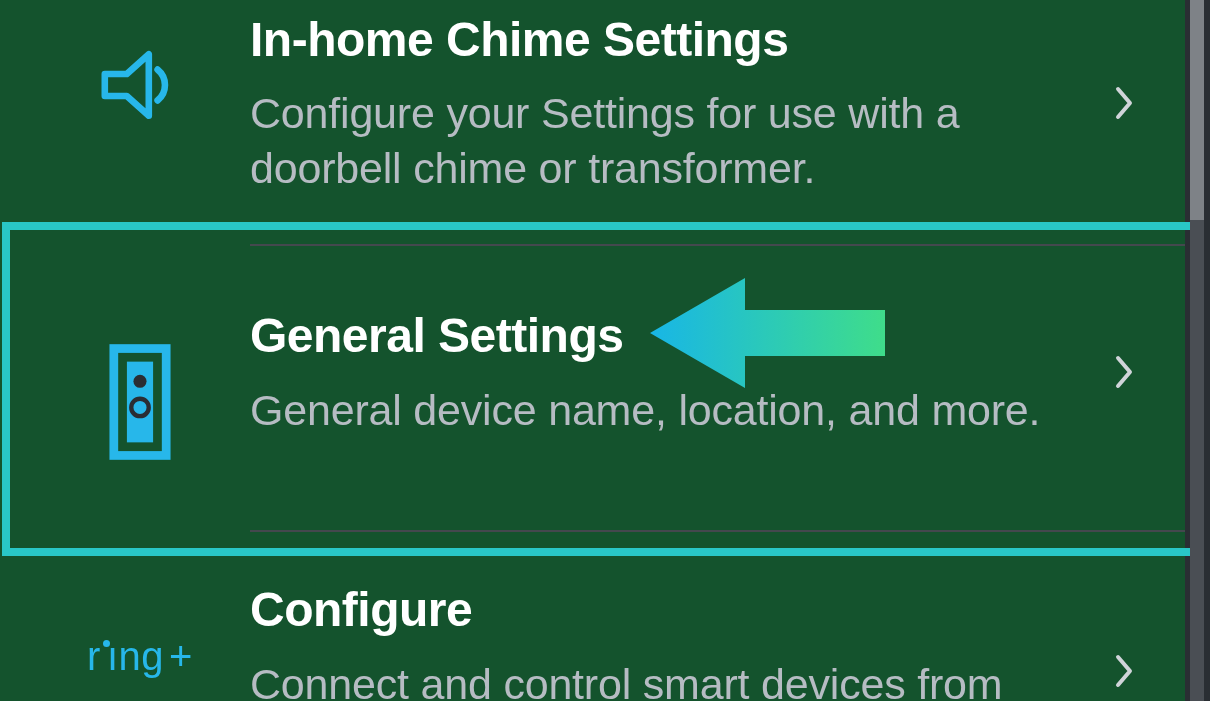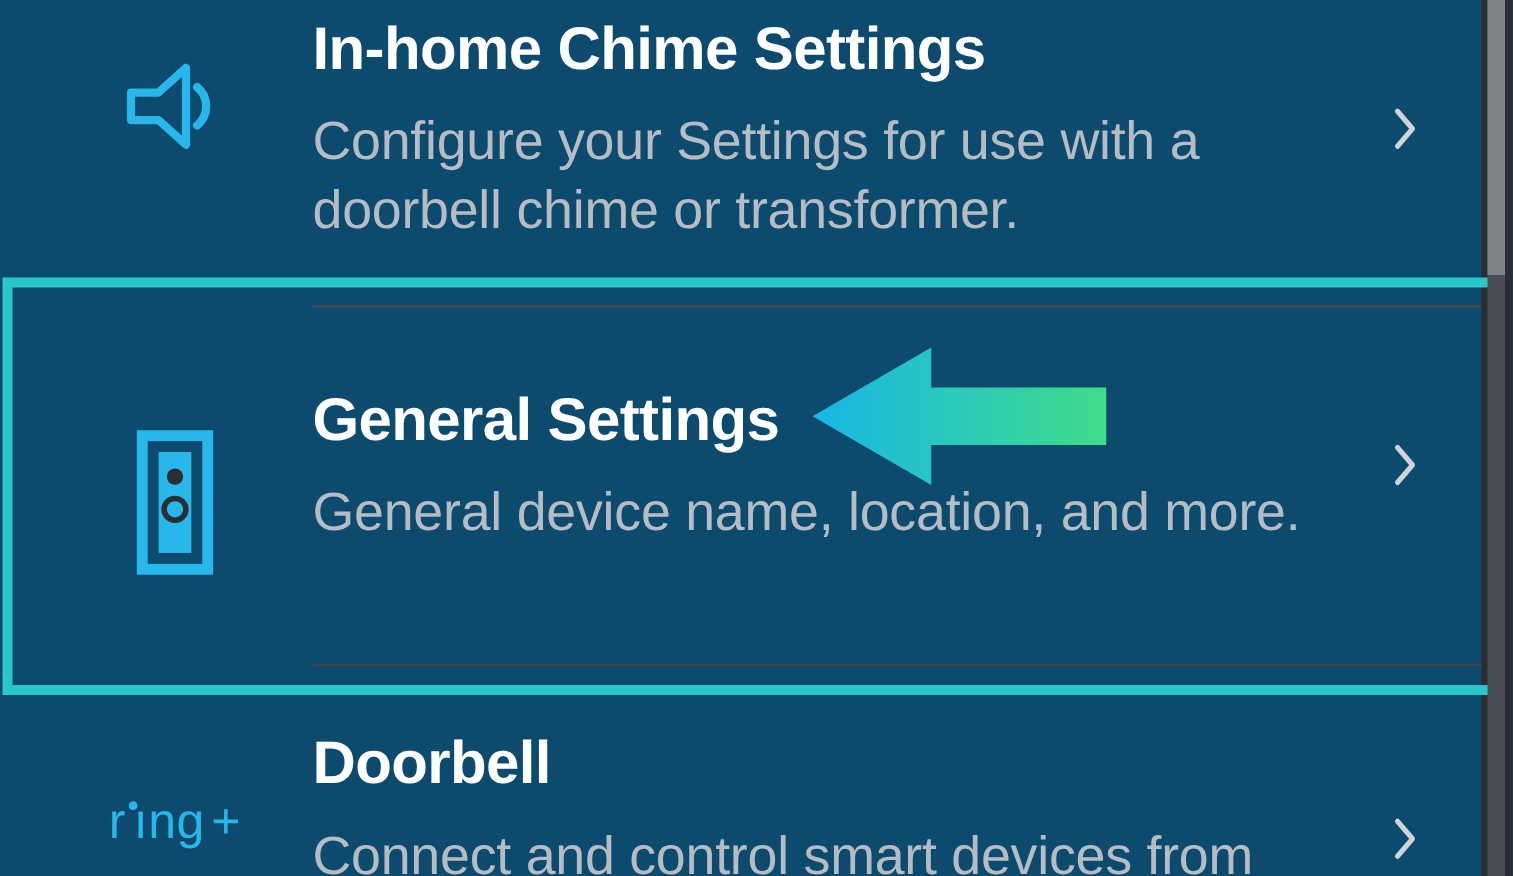--- a/index.html
+++ b/index.html
@@ -15,21 +15,21 @@
     position: relative;
     width: 1210px;
     height: 701px;
   }
   .content {
     position: absolute;
     left: 0;
     top: 0;
     width: 1185px;
     height: 701px;
-    background: #0c4a6e;
+    background: #14532d;
   }
   .row {
     position: relative;
     padding: 0 0 0 0;
   }
   .row-inner {
     display: flex;
     align-items: center;
     min-height: 220px;
     padding-left: 30px;
@@ -191,21 +191,21 @@
       <div class="row-inner" style="min-height:140px; padding-top:40px; align-items:flex-start;">
         <div class="icon-col" style="padding-top:50px;">
           <span class="ringplus">
             <span>r</span>
               <span class="dot"></span>
               <span style="margin-left:-3px;">ıng</span>
               <span class="plus">+</span>
           </span>
         </div>
         <div class="text-col">
-          <div class="title">Doorbell</div>
+          <div class="title">Configure</div>
           <div class="subtitle">Connect and control smart devices from</div>
         </div>
         <div class="chevron-col" style="align-self:center; padding-top:50px;">
           <span class="chevron">
             <svg width="22" height="34" viewBox="0 0 20 34">
               <path d="M3 3 L15 17 L3 31" fill="none" stroke="#d0d4d9" stroke-width="4" stroke-linecap="round" stroke-linejoin="round"></path>
             </svg>
           </span>
         </div>
       </div>

